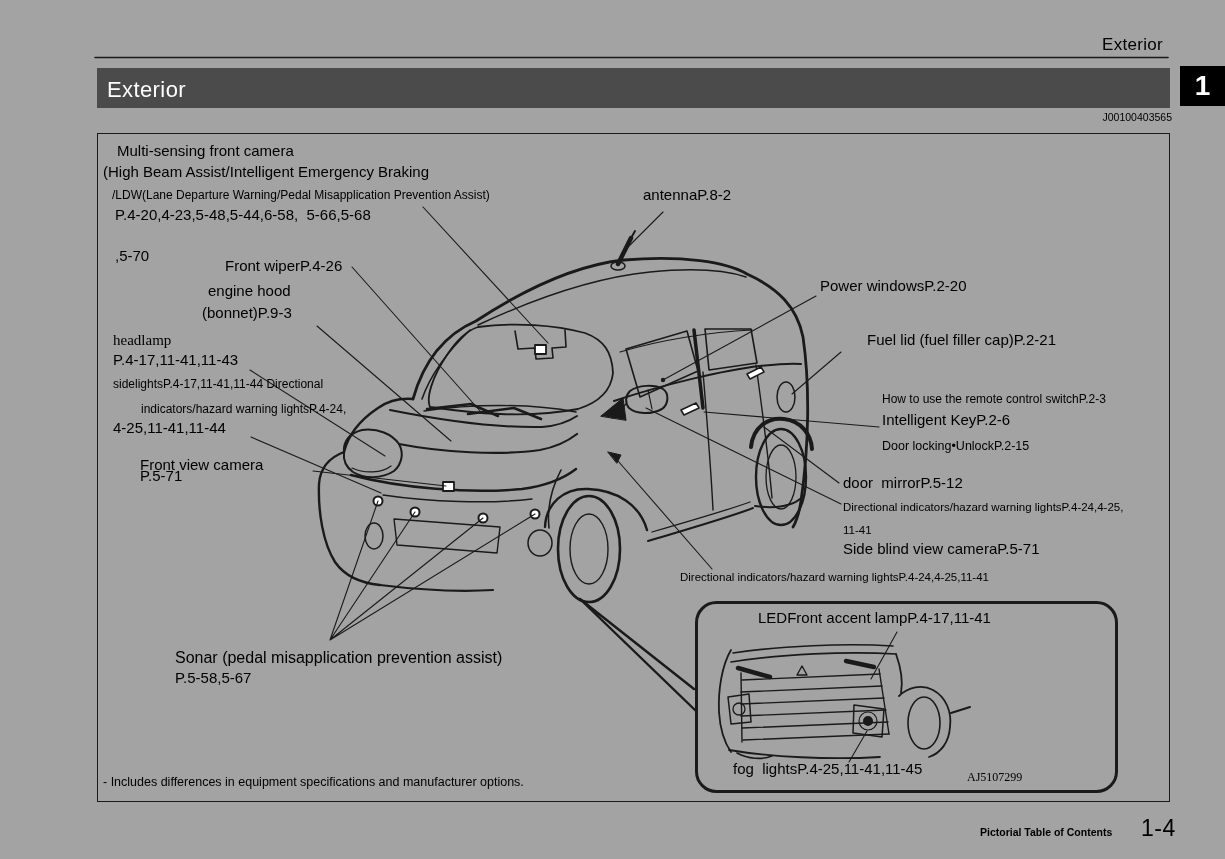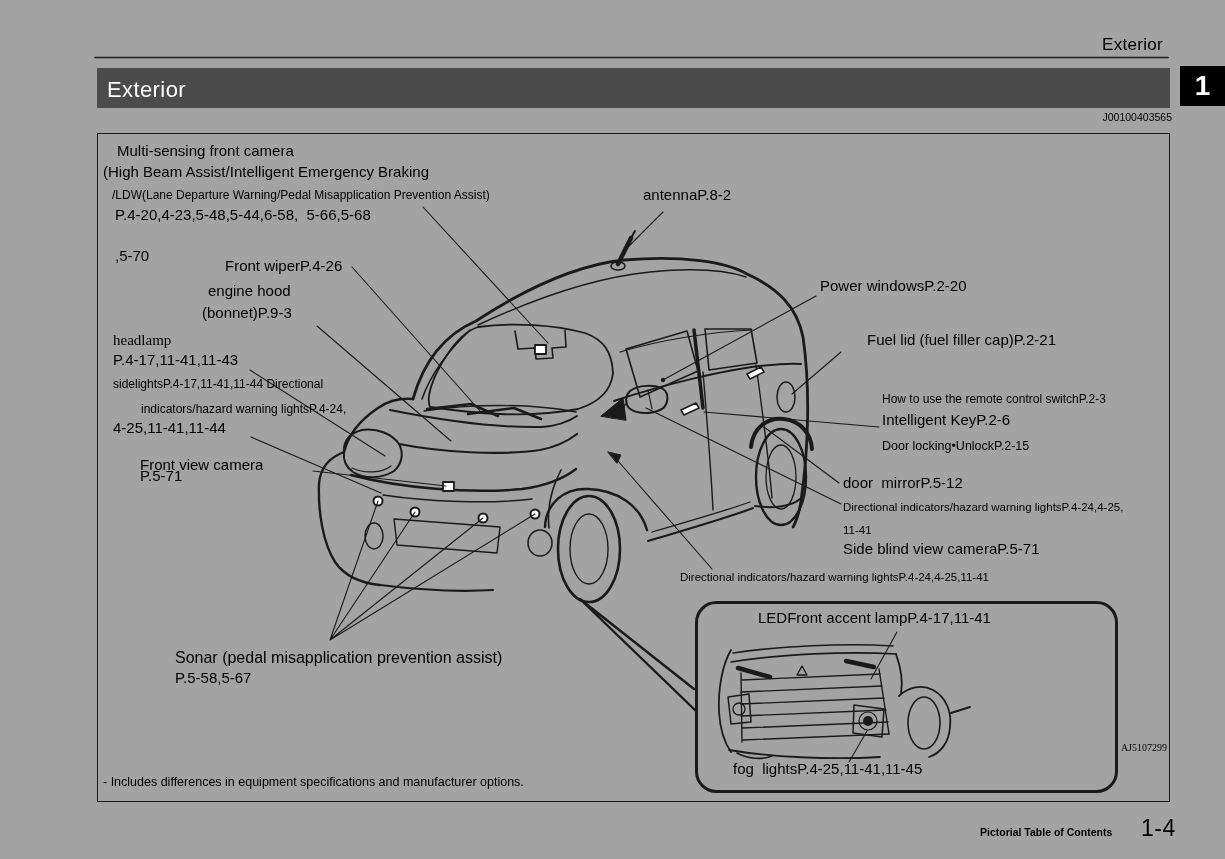--- a/index.html
+++ b/index.html
@@ -9,22 +9,22 @@
   .svgwrap{position:absolute;left:0;top:0;width:1225px;height:859px;}
   .hdr-topic{position:absolute;top:35px;left:963px;width:200px;text-align:right;
              font-size:17px;letter-spacing:.3px;}
   .hdr-bar{position:absolute;left:97px;top:68px;width:1073px;height:40px;background:#4b4b4b;}
   .hdr-bar-title{position:absolute;left:10px;top:0;height:40px;line-height:44px;
                  font-size:22px;color:#fdfdfd;letter-spacing:.4px;}
   .chapter-tab{position:absolute;left:1180px;top:66px;width:45px;height:40px;background:#000;
                color:#fff;font-size:28px;font-weight:bold;text-align:center;line-height:40px;}
   .doc-code{position:absolute;top:111px;left:972px;width:200px;text-align:right;font-size:10.5px;}
   .fig-box{position:absolute;left:97px;top:133px;width:1071px;height:667px;border:1.6px solid #1a1a1a;}
-  .fig-code{position:absolute;top:742px;left:967px;width:200px;text-align:right;
-            font-family:"Liberation Serif",serif;font-size:10px;}
+  .fig-code{position:absolute;top:770px;left:967px;width:200px;
+            font-family:"Liberation Serif",serif;font-size:12px;}
   .footer-ref{position:absolute;top:826px;left:980px;font-size:10.5px;font-weight:bold;}
   .footer-page{position:absolute;top:815px;left:1141px;font-size:23px;letter-spacing:.5px;}
   .f15{font-size:15px;}　.f14{font-size:14px;}
   .f12{font-size:12px;}  .f11{font-size:11.5px;}  .f125{font-size:12.5px;}
   svg *{vector-effect:non-scaling-stroke;}
 </style>
 </head>
 <body>
 
 <div class="page">

